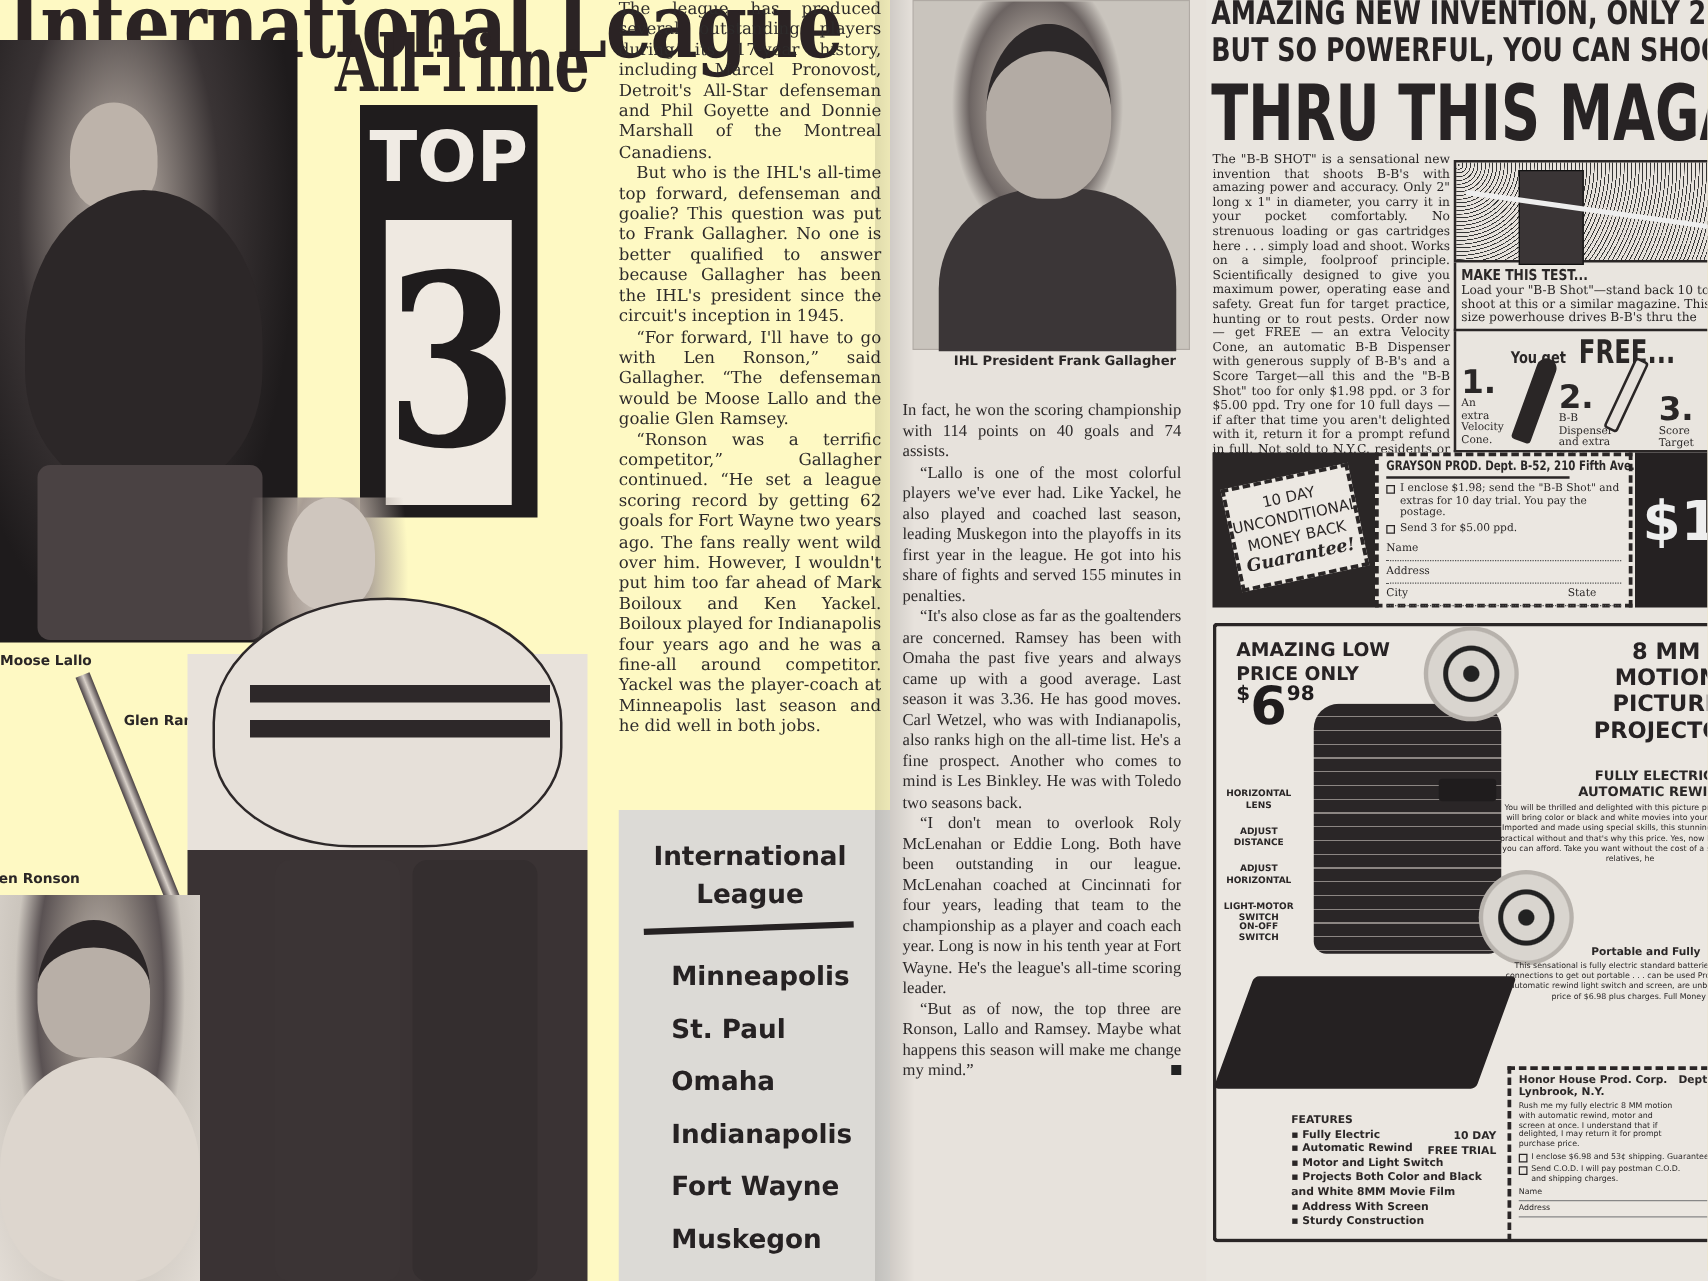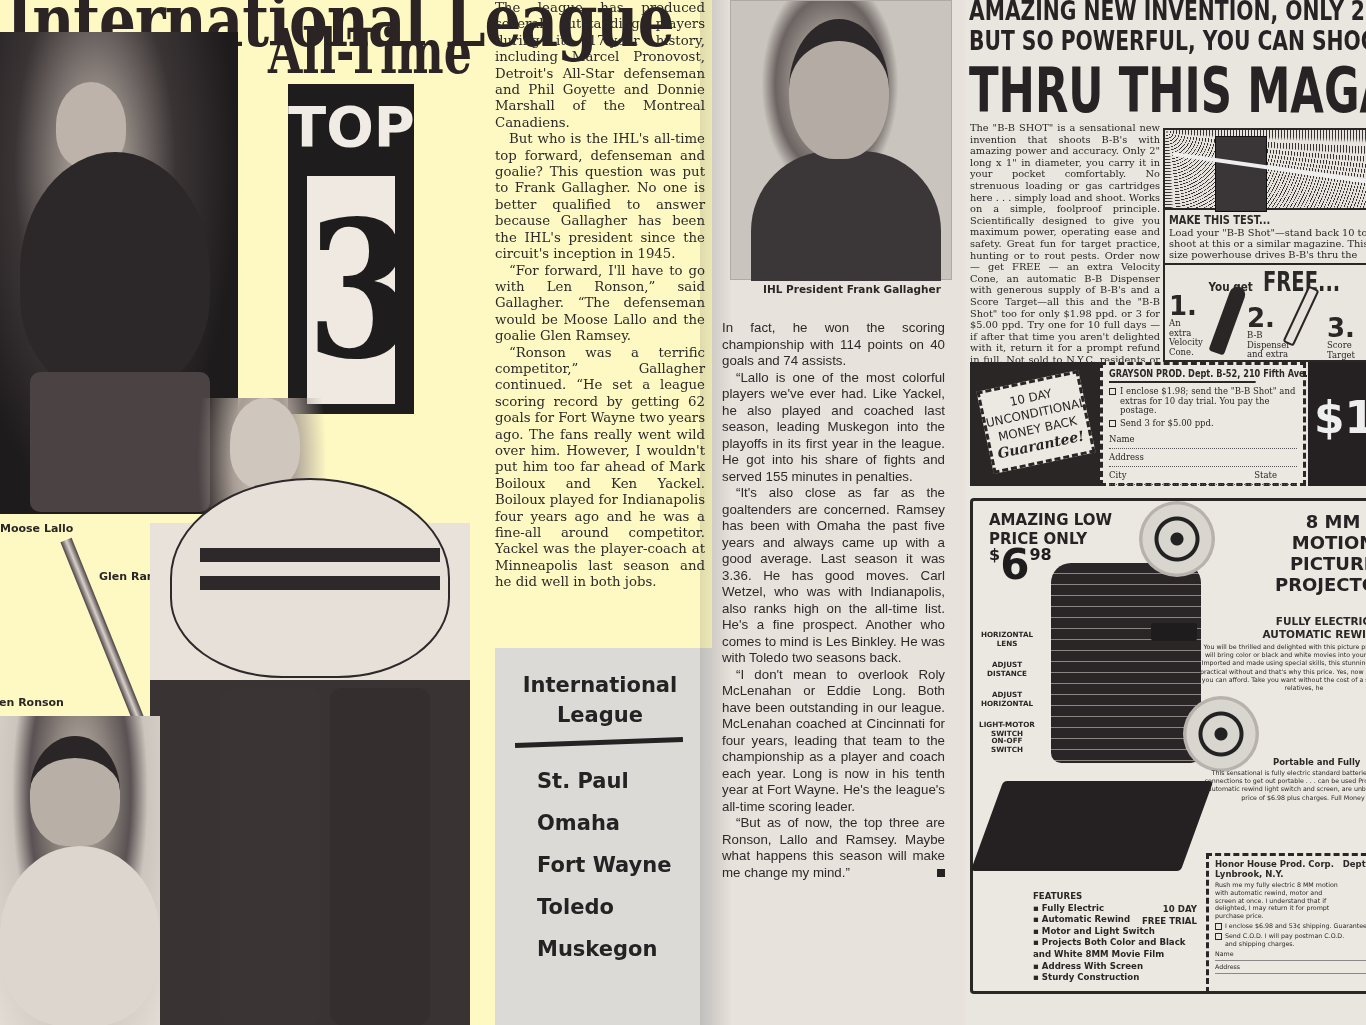--- a/index.html
+++ b/index.html
@@ -3,21 +3,21 @@
 <meta charset="utf-8">
 <style>
   * { box-sizing: border-box; margin: 0; padding: 0; }
   html, body { width: 1366px; height: 1025px; overflow: hidden; }
   body { background: #d9d4ce; font-family: "DejaVu Serif", serif; color: #2a2727; position: relative; }
 
   
   .left-page { position: absolute; left: 0; top: 0; width: 712px; height: 1025px; background: #fef9c3; overflow: hidden; }
   .headline-main { position: absolute; left: 6px; top: -22px; font-family: "DejaVu Serif", serif; font-weight: bold; font-size: 58px; letter-spacing: -1px; color: #2b2324; transform: scaleY(1.25); transform-origin: top left; white-space: nowrap; }
   .all-time { position: absolute; left: 268px; top: 14px; font-family: "DejaVu Serif", serif; font-weight: bold; font-size: 54px; color: #2b2324; transform: scaleX(0.82) scaleY(1.15); transform-origin: top left; white-space: nowrap; }
-  .top3-box { position: absolute; left: 288px; top: 84px; width: 126px; height: 330px; background: #1f1c1d; }
+  .top3-box { position: absolute; left: 288px; top: 84px; width: 142px; height: 330px; background: #1f1c1d; }
   .top3-top { position: absolute; left: 0; right: 0; top: 10px; text-align: center; color: #f0ebe4; font-family: "DejaVu Sans", sans-serif; font-weight: bold; font-size: 56px; }
   .top3-num { position: absolute; left: 8px; right: 8px; top: 92px; height: 228px; background: #efe9e1; text-align: center; font-family: "DejaVu Serif", serif; font-weight: bold; font-size: 190px; line-height: 228px; color: #1f1c1d; transform: scaleX(0.8); }
 
   .photo { position: absolute; overflow: hidden; }
   .photo-lallo { left: 0; top: 32px; width: 238px; height: 482px; background: radial-gradient(ellipse at 40% 28%, #c9c0b8 0%, #8a817c 18%, #3a3435 40%, #1e1b1c 70%); }
   .photo-ramsey { left: 150px; top: 398px; width: 320px; height: 627px; background: radial-gradient(ellipse at 35% 10%, #d8d0c8 0%, #a89d95 10%, transparent 22%), linear-gradient(180deg, transparent 0 20%, #e8e2db 20% 45%, #3a3334 45% 100%); }
   .photo-ronson { left: 0; top: 716px; width: 160px; height: 309px; background: radial-gradient(ellipse at 50% 25%, #c8bfb6 0%, #8e857f 25%, #5a5253 45%, #cbc5bd 60%, #e2dcd5 100%); }
   .figure-silhouette { position: absolute; border-radius: 50% 50% 40% 40%; }
   .stick { position: absolute; left: 60px; top: 540px; width: 12px; height: 200px; background: linear-gradient(90deg, #4a4244, #d8d0c8, #4a4244); transform: rotate(-22deg); transform-origin: top; }
 
@@ -34,21 +34,21 @@
   .league-list li { font-family: "DejaVu Sans", sans-serif; font-weight: bold; font-size: 21px; line-height: 42px; color: #262223; }
 
   .spine-shadow { position: absolute; left: 700px; top: 0; width: 24px; height: 1025px; background: linear-gradient(90deg, rgba(0,0,0,0.12), rgba(0,0,0,0.02)); }
 
   
   .right-page { position: absolute; left: 712px; top: 0; width: 654px; height: 1025px; background: #e7e2dc; }
   .photo-gallagher { position: absolute; left: 18px; top: 0; width: 222px; height: 280px; background: radial-gradient(ellipse at 45% 30%, #cfc8c1 0%, #a59c95 18%, #6c6462 32%, #c9c4bd 40%), linear-gradient(180deg, #d6d1cb 0%, #cbc5bf 100%); border: 1px solid #b0aaa4; }
   .gallagher-suit { position: absolute; left: 20px; top: 150px; width: 190px; height: 130px; background: #3b3637; border-radius: 80px 80px 0 0; }
   .gallagher-head { position: absolute; left: 58px; top: 18px; width: 100px; height: 140px; background: #b3aba4; border-radius: 50% 50% 45% 45%; border-top: 22px solid #2c2829; }
   .gallagher-caption { position: absolute; left: 28px; top: 283px; font-family: "DejaVu Sans", sans-serif; font-weight: bold; font-size: 10.5px; color: #2a2626; white-space: nowrap; margin-left: 23px; }
-  .col-right { position: absolute; left: 10px; top: 320px; width: 223px; font-family: Liberation Sans, sans-serif; font-size: 13.3px; line-height: 16.5px; color: #2d2a2a; text-align: justify; }
+  .col-right { position: absolute; left: 10px; top: 320px; width: 223px; font-family: Liberation Serif, serif; font-size: 13.3px; line-height: 16.5px; color: #2d2a2a; text-align: justify; }
   .col-right p { text-indent: 14px; }
   .col-right p.first { text-indent: 0; }
   .end-mark { display: inline-block; width: 8px; height: 8px; background: #222; float: right; margin-top: 4px; }
 
   
   .ad { position: absolute; left: 253px; top: 0; width: 401px; height: 1025px; background: #e9e5df; overflow: hidden; }
   .ad-head1, .ad-head2 { position: absolute; left: 4px; font-family: "DejaVu Sans", sans-serif; font-weight: bold; font-size: 26px; color: #272324; white-space: nowrap; transform: scaleX(0.78); transform-origin: left; letter-spacing: 0px; }
   .ad-head1 { top: -4px; }
   .ad-head2 { top: 26px; }
   .ad-head3 { position: absolute; left: 4px; top: 54px; font-family: "DejaVu Sans", sans-serif; font-weight: bold; font-size: 62px; color: #272324; white-space: nowrap; transform: scaleX(0.7); transform-origin: left; }
@@ -149,24 +149,25 @@
     <p style="text-indent:0;">The league has produced several outstanding players during its 17-year history, including Marcel Pronovost, Detroit's All-Star defenseman and Phil Goyette and Donnie Marshall of the Montreal Canadiens.</p>
     <p>But who is the IHL's all-time top forward, defenseman and goalie? This question was put to Frank Gallagher. No one is better qualified to answer because Gallagher has been the IHL's president since the circuit's inception in 1945.</p>
     <p>“For forward, I'll have to go with Len Ronson,” said Gallagher. “The defenseman would be Moose Lallo and the goalie Glen Ramsey.</p>
     <p>“Ronson was a terrific competitor,” Gallagher continued. “He set a league scoring record by getting 62 goals for Fort Wayne two years ago. The fans really went wild over him. However, I wouldn't put him too far ahead of Mark Boiloux and Ken Yackel. Boiloux played for Indianapolis four years ago and he was a fine-all around competitor. Yackel was the player-coach at Minneapolis last season and he did well in both jobs.</p>
   </div>
 
   <div class="league-box">
     <div class="league-title">International League</div>
     <div class="league-rule"></div>
     <ul class="league-list">
+      <li>Minneapolis</li>
       <li>St. Paul</li>
       <li>Omaha</li>
+      <li>Indianapolis</li>
       <li>Fort Wayne</li>
-      <li>Toledo</li>
       <li>Muskegon</li>
     </ul>
   </div>
   <div class="spine-shadow"></div>
 </div>
 
 <div class="right-page">
   <div class="right-spine"></div>
 
   <div class="photo-gallagher">

